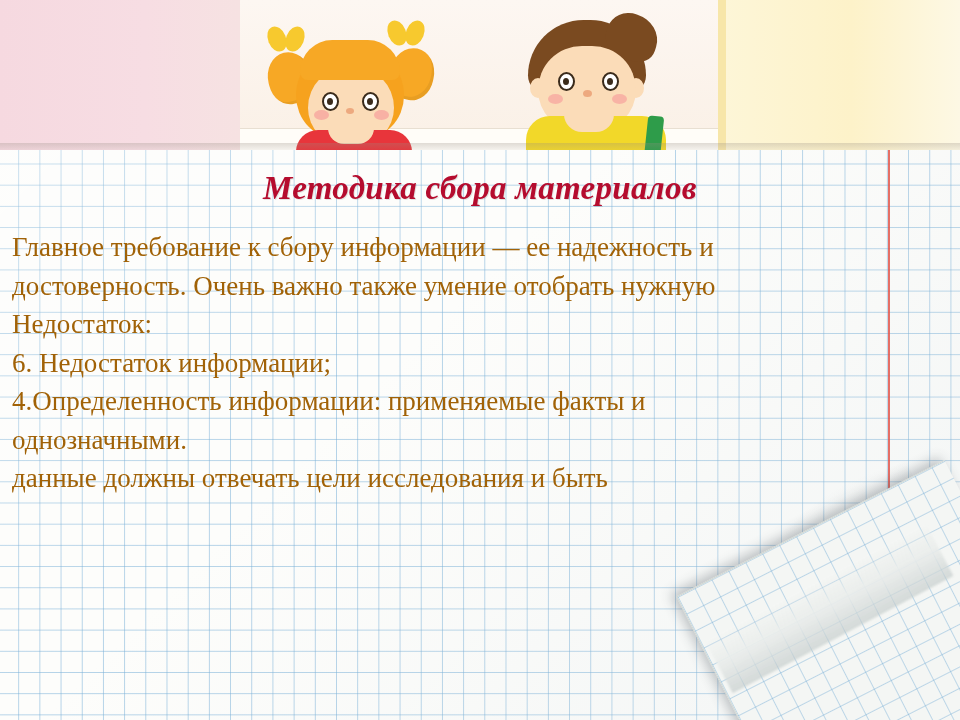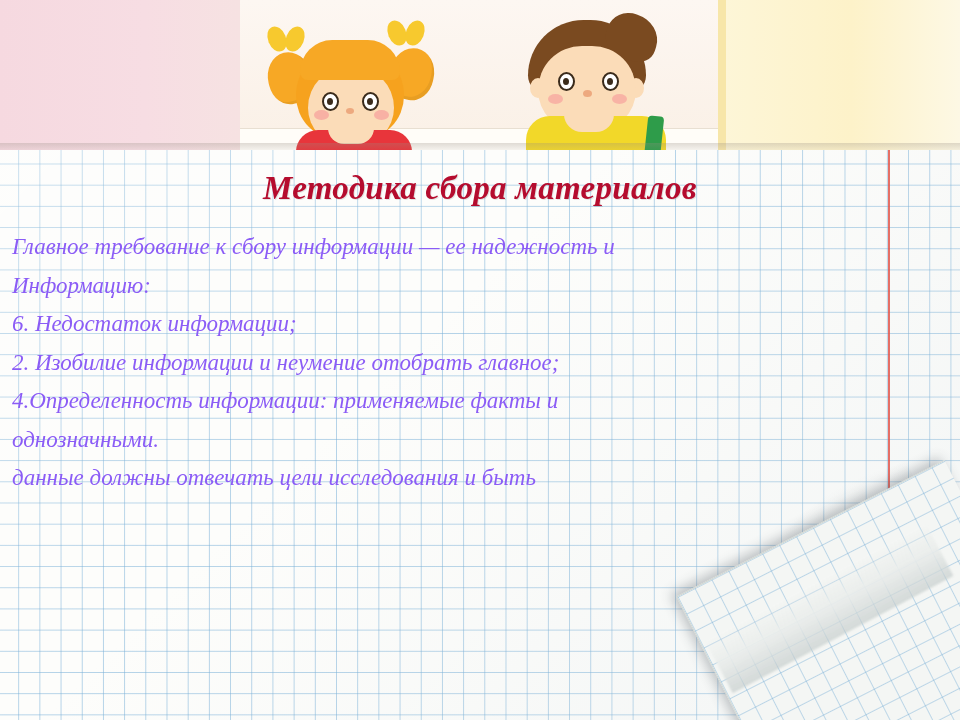--- a/index.html
+++ b/index.html
@@ -279,24 +279,23 @@
     color: #b50c2e;
     letter-spacing: .3px;
     text-shadow: 1px 1px 0 rgba(0,0,0,0.10);
   }
   .body-text {
     position: absolute;
     left: 12px;
     top: 228px;
     width: 880px;
     font-family: "Liberation Serif", serif;
-    font-size: 23px;
+    font-size: 27px;
     line-height: 38.5px;
-    color: #8b5cf6;
-    font-style: italic;
+    color: #a16207;
   }
   .body-text p {
     margin: 0;
     white-space: pre-wrap;
   }
 </style>
 </head>
 <body>
 
 <div class="slide">
@@ -355,23 +354,23 @@
       <div class="b-strap"></div>
     </div>
 
     <div class="band-bottom-shadow"></div>
   </div>
 
   <div class="title">Методика сбора материалов</div>
 
   <div class="body-text">
     <p>Главное требование к сбору информации — ее надежность и</p>
-    <p>Информацию:</p>
+    <p>достоверность. Очень важно также умение отобрать нужную</p>
+    <p>Недостаток:</p>
     <p>6. Недостаток информации;</p>
-    <p>2. Изобилие информации и неумение отобрать главное;</p>
     <p>4.Определенность информации: применяемые факты и</p>
     <p>однозначными.</p>
     <p>данные должны отвечать цели исследования и быть</p>
   </div>
 
   <div class="curl-wrap">
     <div class="curl-shadow"></div>
     <div class="curl-page"></div>
     <div class="curl-fold"></div>
   </div>

